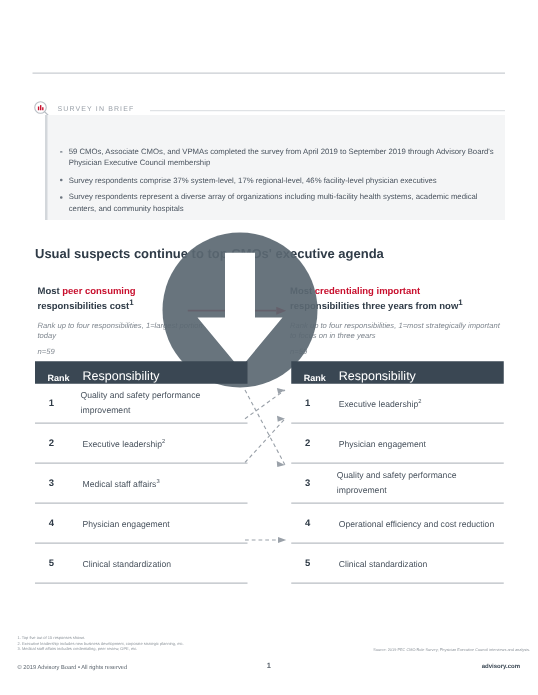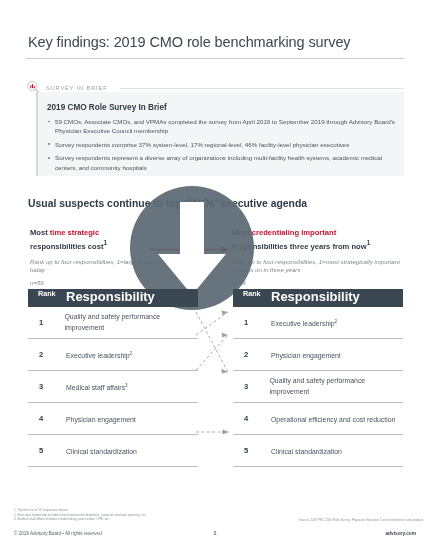--- a/index.html
+++ b/index.html
@@ -99,25 +99,25 @@
   .wm-arrow{position:absolute;left:24px;top:16px;width:76px;height:94px;}
 
   
   .connectors{position:absolute;left:0;top:280px;width:430px;height:200px;}
 
   
   .tbl{position:absolute;width:170px;}
   .tbl.left{left:28px;top:289px;}
   .tbl.right{left:233px;top:289px;}
   .tbl-head{
-    height:18px;background:#3a4753;display:flex;align-items:flex-start;
+    height:18px;background:#3a4753;display:flex;align-items:flex-end;
   }
   .th-rank{width:38px;padding-left:10px;box-sizing:border-box;
     font-size:7.2px;font-weight:bold;color:#ffffff;}
-  .th-resp{font-size:13px;font-weight:bold;color:#ffffff;}
+  .th-resp{font-size:10px;font-weight:normal;color:#ffffff;}
   .trow{
     min-height:32px;display:flex;align-items:center;
     border-bottom:1.1px solid #b9bec4;box-sizing:border-box;
   }
   .trow:last-child{border-bottom:1.1px solid #b9bec4;}
   .td-rank{
     width:38px;padding-left:11px;box-sizing:border-box;
     font-size:7.6px;font-weight:bold;color:#2f3b47;
   }
   .td-resp{
@@ -148,50 +148,48 @@
   .foot-right{
     position:absolute;right:14px;top:531px;
     font-size:4.8px;font-weight:bold;color:#3a4753;
   }
 </style>
 </head>
 <body>
 
 <div class="slide">
 
-  <div class="title">Key findings: 2019 CMO role benchmarking survey</div>
   <div class="title-rule"></div>
 
   <div class="eyebrow">
     <span class="mag-icon">
       <svg viewBox="0 0 15 15" width="15" height="15">
         <circle cx="6.4" cy="6.0" r="4.6" fill="#ffffff" stroke="#b9bec4" stroke-width="0.9"></circle>
         <rect x="4.3" y="5.2" width="1.1" height="3.0" fill="#c8102e"></rect>
         <rect x="6.0" y="4.1" width="1.1" height="4.1" fill="#c8102e"></rect>
         <rect x="7.7" y="5.8" width="1.1" height="2.4" fill="#c8102e"></rect>
         <line x1="9.6" y1="9.3" x2="13.2" y2="12.9" stroke="#b9bec4" stroke-width="1.1" stroke-linecap="round"></line>
       </svg>
     </span>
     <span class="eyebrow-label">SURVEY IN BRIEF</span>
   </div>
   <div class="eyebrow-rule"></div>
 
   <div class="brief-card"></div>
-  <div class="brief-title">2019 CMO Role Survey In Brief</div>
   <ul class="brief-list">
     <li>59 CMOs, Associate CMOs, and VPMAs completed the survey from April 2019 to September 2019 through Advisory Board's Physician Executive Council membership</li>
     <li>Survey respondents comprise 37% system-level, 17% regional-level, 46% facility-level physician executives</li>
     <li>Survey respondents represent a diverse array of organizations including multi-facility health systems, academic medical centers, and community hospitals</li>
   </ul>
 
   <div class="section-head">Usual suspects continue to top CMOs' executive agenda</div>
 
   <div class="col-intro left">
     <div class="ci-head">
-      <span>Most </span><span class="hl">time strategic</span><br>
+      <span>Most </span><span class="hl">peer consuming</span><br>
       <span>responsibilities cost</span><sup>1</sup>
     </div>
     <div class="ci-sub">Rank up to four responsibilities, 1=largest portion of your time today</div>
     <div class="ci-n">n=59</div>
   </div>
 
   <div class="col-intro right">
     <div class="ci-head">
       <span>Most </span><span class="hl">credentialing important</span><br>
       <span>responsibilities three years from now</span><sup>1</sup>

